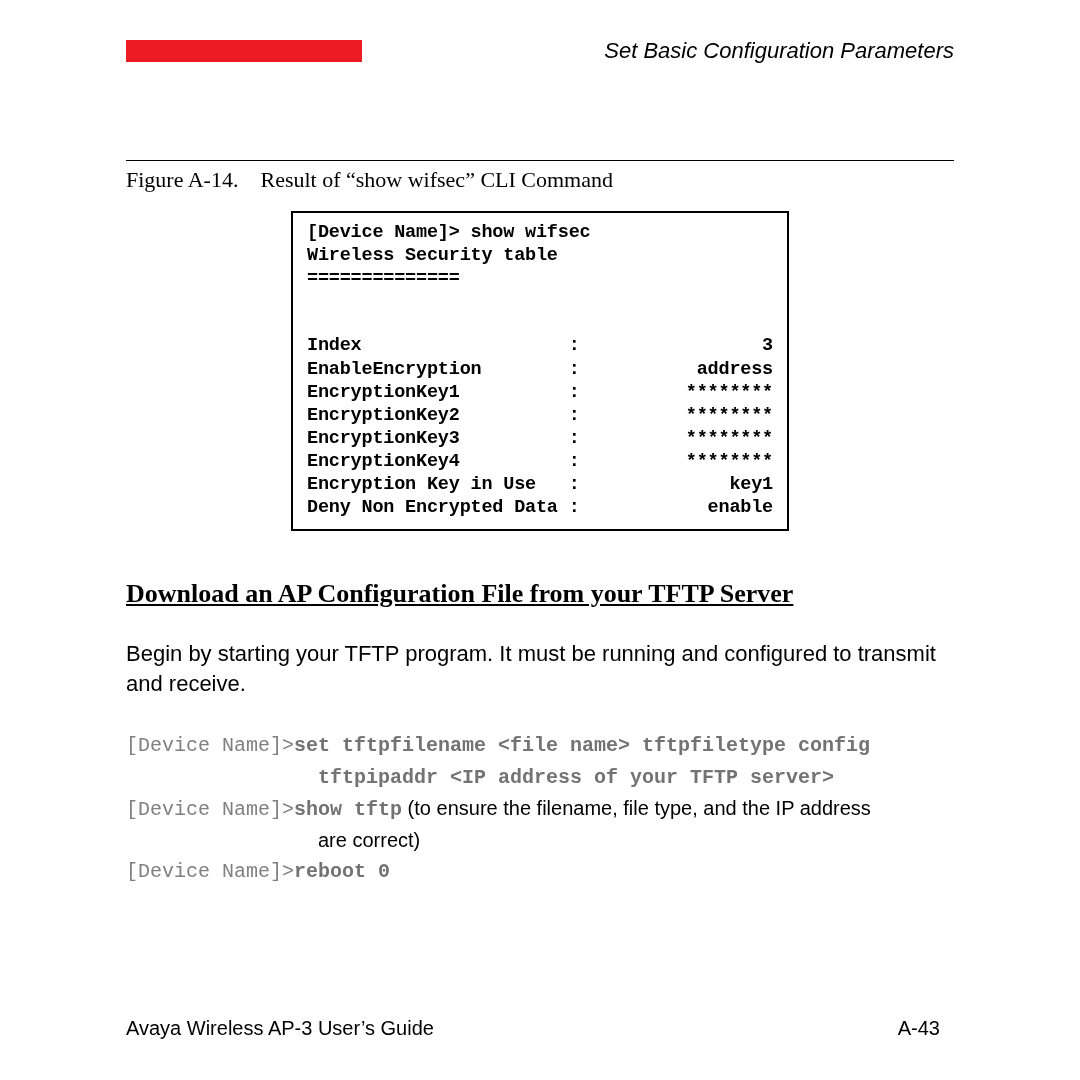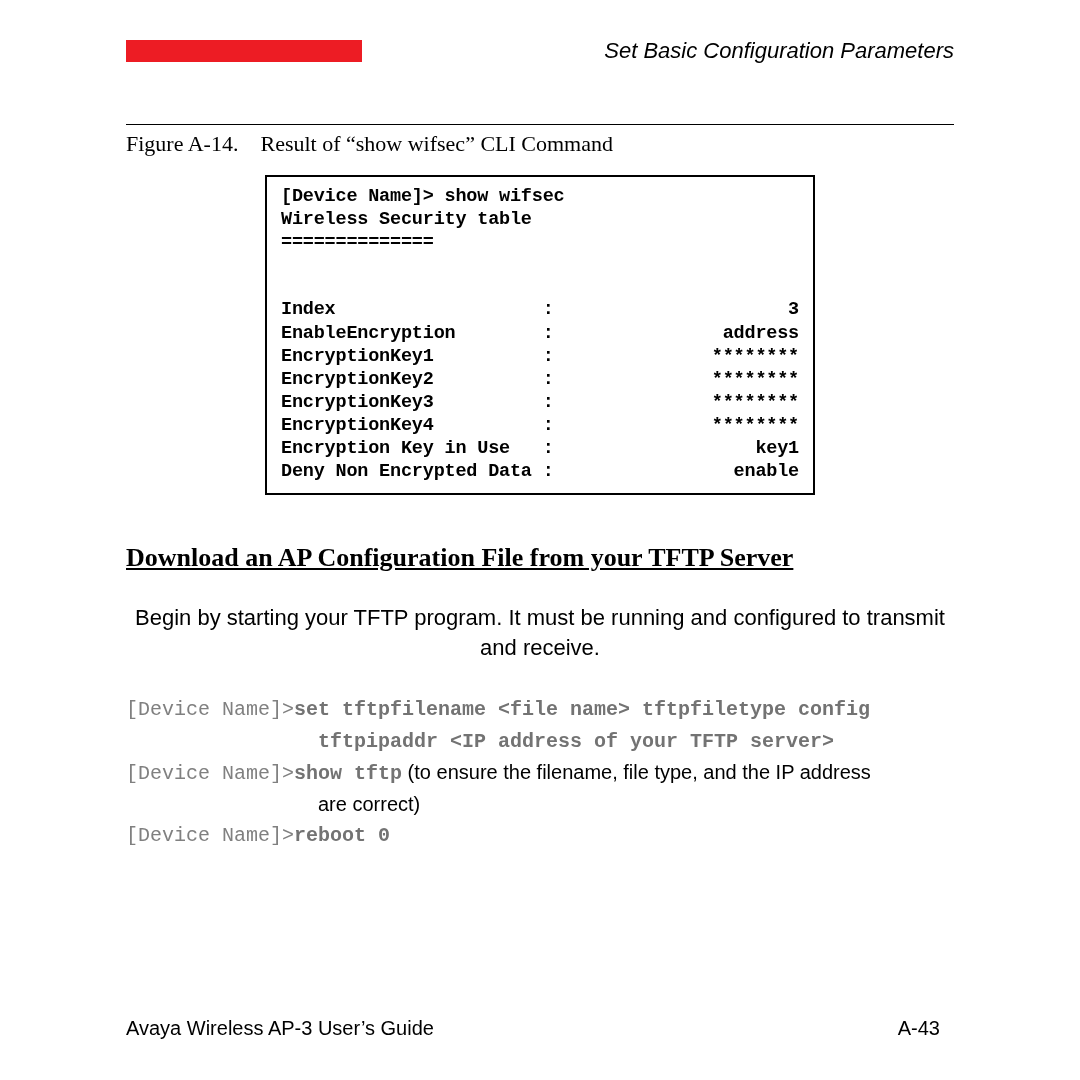--- a/index.html
+++ b/index.html
@@ -9,21 +9,21 @@
       background: #fff;
       font-family: Arial, Helvetica, sans-serif;
       color: #000;
       position: relative;
       padding: 38px 126px 0 126px;
     }
     .topbar {
       display: flex;
       align-items: center;
       gap: 20px;
-      margin-bottom: 60px;
+      margin-bottom: 96px;
     }
     .red-block {
       background: #ed1c24;
       width: 236px;
       height: 22px;
     }
     .section-title {
       font-style: italic;
       font-size: 22px;
       margin-left: auto;
@@ -36,21 +36,21 @@
     }
     .figure-caption {
       font-family: 'Book Antiqua', Palatino, 'Palatino Linotype', serif;
       font-weight: normal;
       font-size: 22px;
       margin-bottom: 18px;
     }
     .figure-caption .label { }
     .cli-box {
       border: 2px solid #000;
-      width: 550px;
+      width: 498px;
       margin: 0 auto 48px auto;
       padding: 8px 14px 10px 14px;
       font-family: 'Lucida Console', 'Courier New', monospace;
       font-weight: bold;
       font-size: 18.5px;
       line-height: 1.25;
       letter-spacing: -0.2px;
     }
     .cli-row {
       display: flex;
@@ -63,21 +63,20 @@
       font-family: 'Times New Roman', Times, serif;
       font-weight: bold;
       font-size: 26px;
       margin-bottom: 30px;
       text-decoration: underline;
     }
     .body-text {
       font-size: 22px;
       line-height: 1.35;
       margin-bottom: 30px;
-      text-align: center;
     }
     .cmds {
       font-size: 20px;
       line-height: 1.5;
     }
     .cmds .prompt {
       font-family: 'Courier New', Courier, monospace;
       color: #808080;
     }
     .cmds .mono-b {

